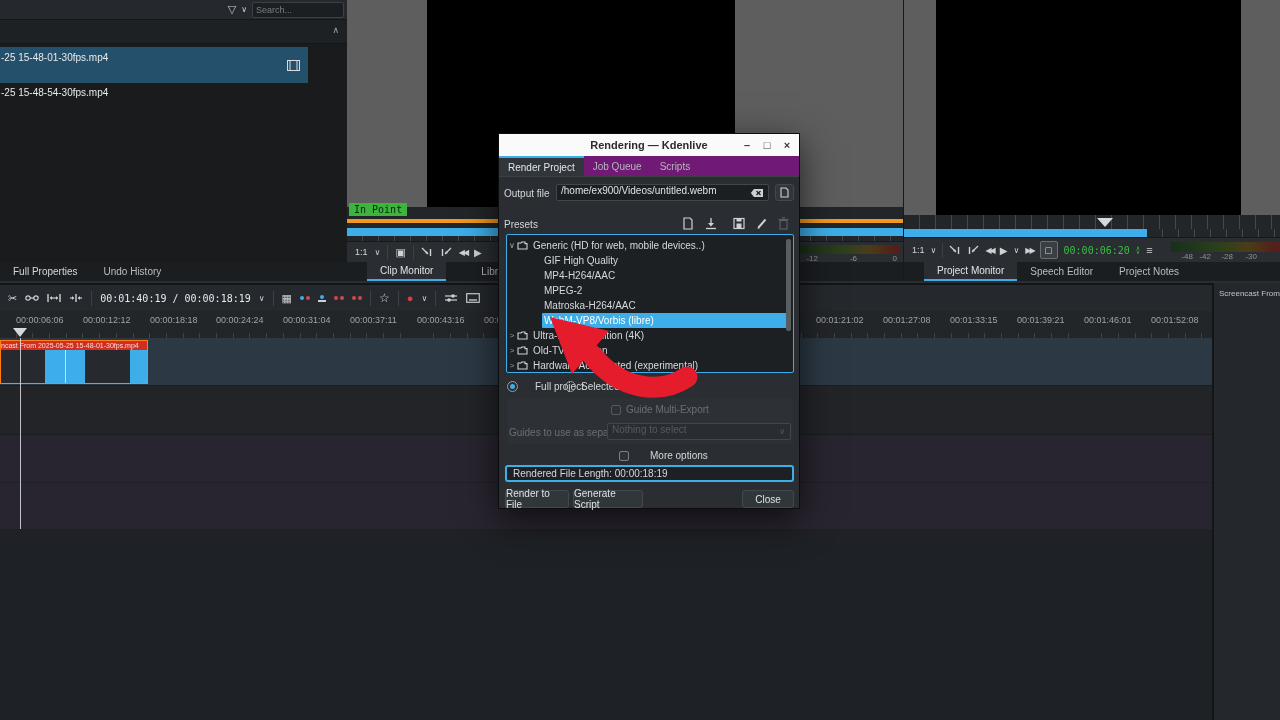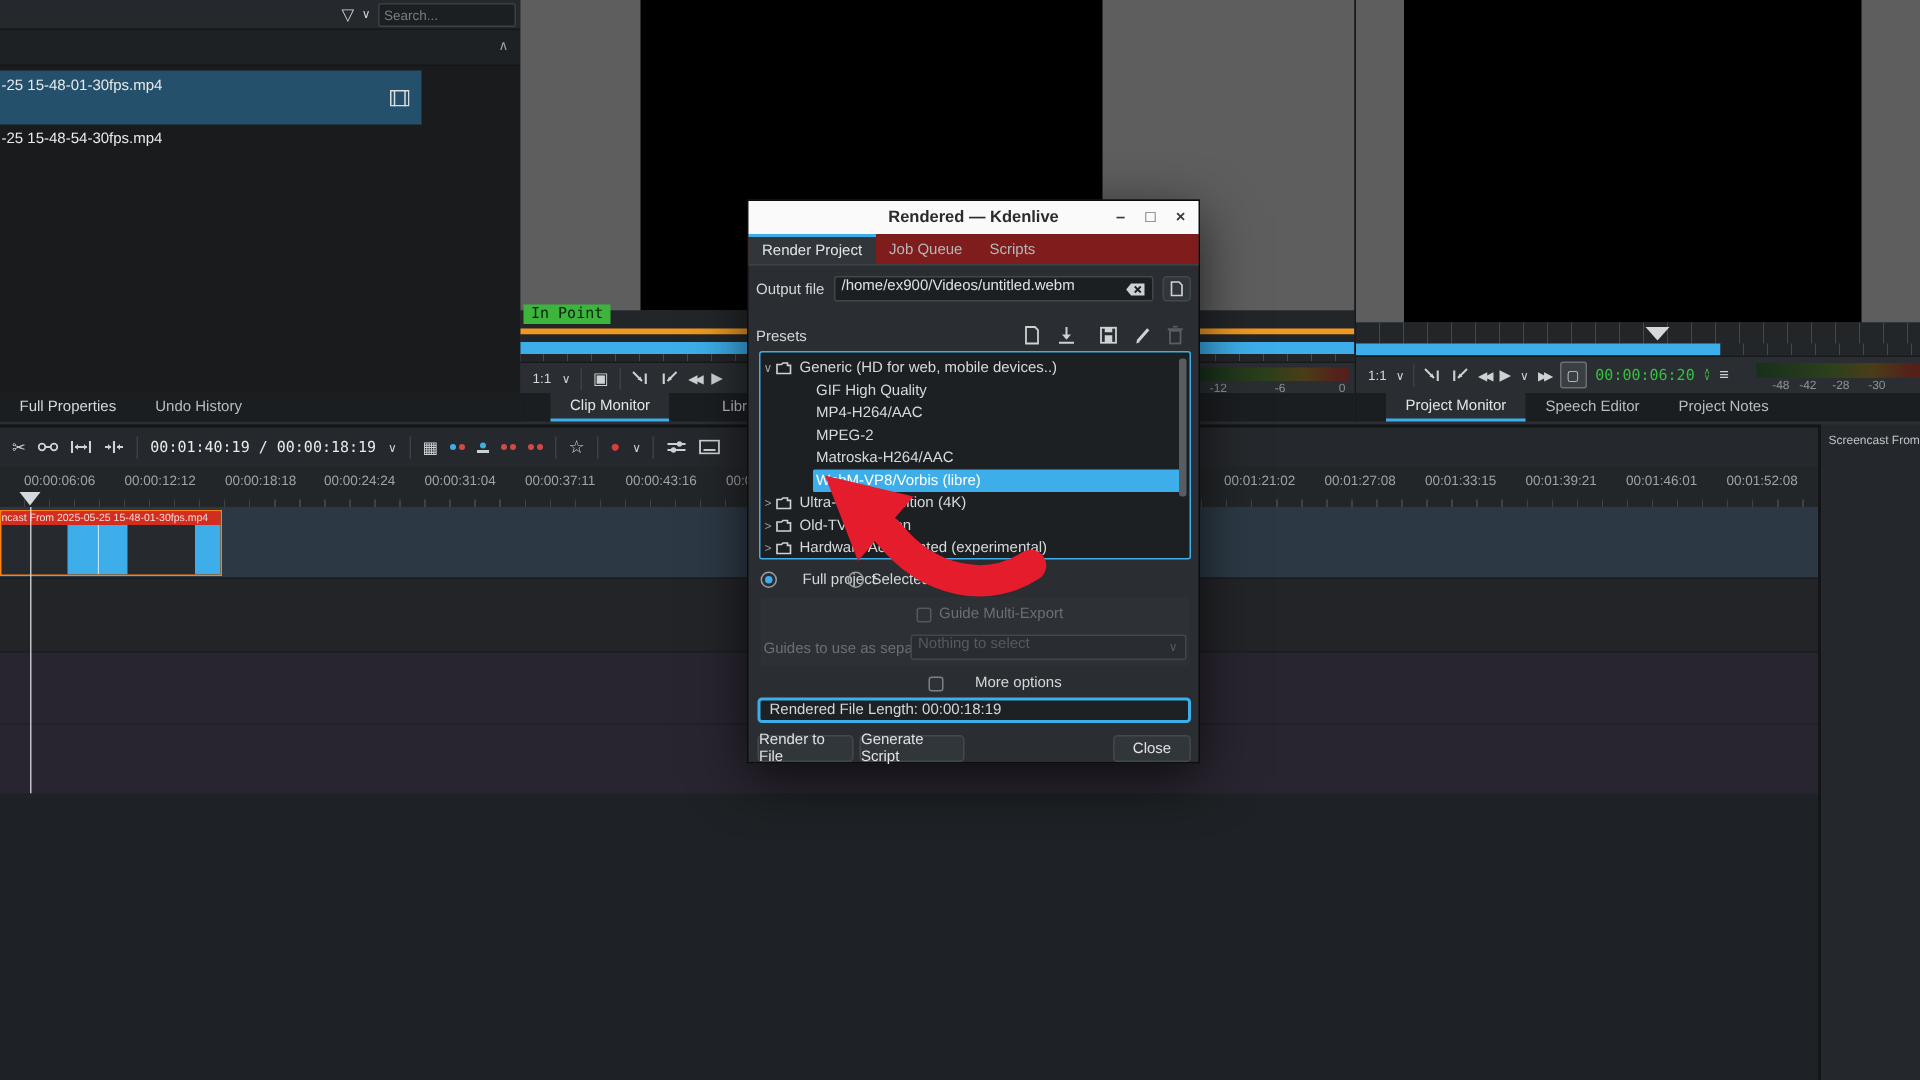--- a/index.html
+++ b/index.html
@@ -13,21 +13,21 @@
   svg{display:block;}
 
   
   .bin{left:0;top:0;width:347px;height:281px;background:#191b1d;}
   .bin-toolbar{left:0;top:0;width:347px;height:20px;background:#25282c;border-bottom:1px solid #141619;
                display:flex;align-items:center;justify-content:flex-end;gap:5px;padding-right:3px;box-sizing:border-box;}
   .search{width:84px;height:14px;background:#1c1f22;border:1px solid #3c4045;border-radius:2px;
           color:#d4d7d9;font-size:9px;padding:0 3px;outline:none;font-family:"Liberation Sans",sans-serif;}
   .search::placeholder{color:#787c80;}
   .bin-header{left:0;top:20px;width:347px;height:23px;background:#1e2124;border-bottom:1px solid #141619;}
-  .bin-item{left:0;width:281px;display:block;color:#e8eaec;font-size:10px;}
+  .bin-item{left:0;width:308px;display:block;color:#e8eaec;font-size:10px;}
   .bin-item.sel{background:#25506b;}
 
   
   .graybg{background:#5e5e5e;}
   .blackvid{background:#000;}
   .seekblue{background:#3daee9;}
   .tickstrip{background:#232629;
      background-image:repeating-linear-gradient(90deg,transparent 0 15px,#45494d 15px 16px);}
   .mtoolbar{background:#2a2e32;border-top:1px solid #17191c;display:flex;align-items:center;gap:7px;
             padding-left:8px;box-sizing:border-box;font-size:9px;}
@@ -52,21 +52,21 @@
   .track{position:absolute;left:0;width:1212px;}
   .dot{width:4px;height:4px;border-radius:50%;display:inline-block;}
 
   
   .dialog{left:498px;top:133px;width:302px;height:376px;background:#2a2e32;z-index:10;
           border:1px solid #0c0d0f;box-sizing:border-box;box-shadow:0 10px 34px rgba(0,0,0,.65);}
   .dtitle{height:22px;background:#fafafa;display:flex;align-items:center;justify-content:center;
           color:#2b2b2b;font-size:11px;font-weight:bold;position:relative;}
   .winbtn{position:absolute;top:0;height:22px;width:20px;display:flex;align-items:center;justify-content:center;
           color:#3a3a3a;font-size:11px;}
-  .dtabs{height:20px;background:#7f1d1d;border-bottom:1px solid #3c4145;display:flex;align-items:stretch;}
+  .dtabs{height:20px;background:#701a75;border-bottom:1px solid #3c4145;display:flex;align-items:stretch;}
   .dtab{display:flex;align-items:center;padding:0 9px;color:#b4b7ba;font-size:10px;}
   .dtab.on{background:#31363b;color:#e2e5e7;border-top:2px solid #3daee9;box-sizing:border-box;}
   .dinput{background:#1c1f22;border:1px solid #41464b;border-radius:2px;color:#dfe2e4;
           font-size:10px;display:flex;align-items:flex-start;padding:0 4px;box-sizing:border-box;}
   .dbtn{background:#31363b;border:1px solid #43484d;border-radius:3px;color:#dfe2e4;font-size:10px;
         display:flex;align-items:center;justify-content:center;box-sizing:border-box;}
   .tree{background:#1c2023;border:1px solid #3daee9;border-radius:2px;font-size:10px;color:#d6d9db;}
   .trow{height:15px;display:flex;align-items:center;white-space:nowrap;}
   .texp{width:10px;text-align:center;color:#9da1a5;font-size:8px;flex:none;}
   .tfold{margin-right:5px;flex:none;}
@@ -326,21 +326,21 @@
   </div>
 
   <div class="abs" style="left:0;top:529px;width:1212px;height:191px;background:#1e2125"></div>
 
   <div class="abs" style="left:1212px;top:283px;width:68px;height:437px;background:#24272b;border-left:2px solid #131517;box-sizing:border-box">
     <div class="nowrap" style="padding:6px 0 0 5px;font-size:8px;color:#c2c5c8;overflow:hidden">Screencast From ...</div>
   </div>
 
   <div class="abs dialog">
     <div class="dtitle">
-      <span>Rendered — Kdenlive</span>
+      <span>Rendering — Kdenlive</span>
       <span class="winbtn" style="right:42px">–</span>
       <span class="winbtn" style="right:22px">□</span>
       <span class="winbtn" style="right:2px">×</span>
     </div>
     <div class="dtabs">
       <div class="dtab on">
           <span>Render Project</span>
         </div>
       <div class="dtab">
           <span>Job Queue</span>

